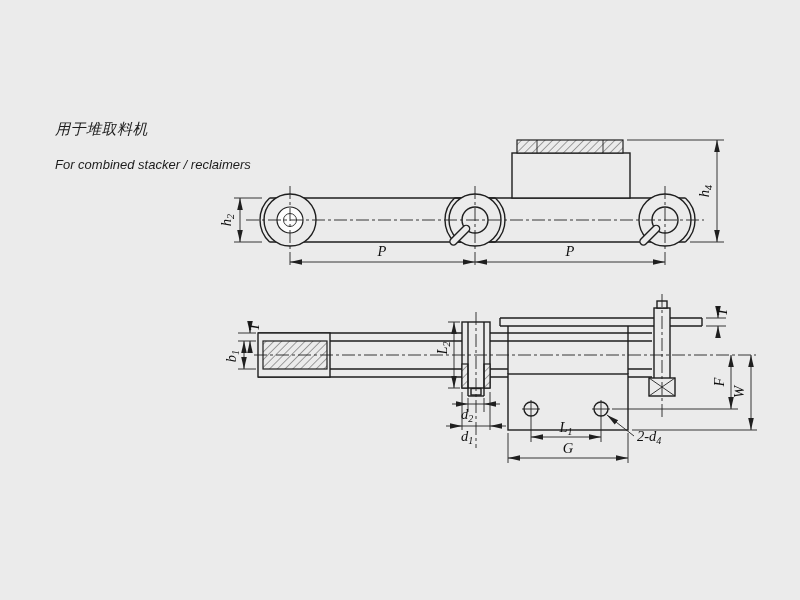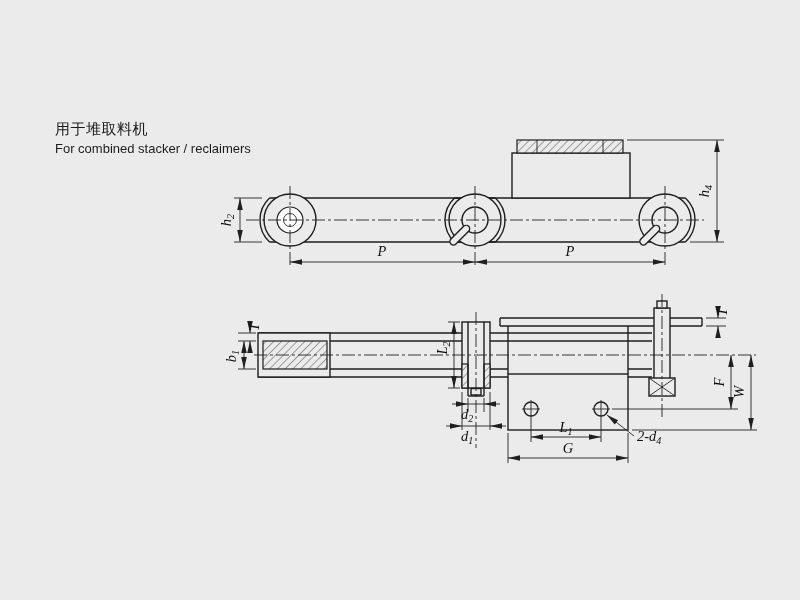--- a/index.html
+++ b/index.html
@@ -1,19 +1,19 @@
 <!DOCTYPE html>
 <html><head>
 <meta charset="utf-8">
 <style>
   html,body{margin:0;padding:0;}
   body{width:800px;height:600px;background:#ebebeb;font-family:"Liberation Sans",sans-serif;position:relative;overflow:hidden;}
-  .titles{position:absolute;left:55px;top:120px;color:#1c1c1c;}
+  .titles{position:absolute;left:55px;top:120px;color:#1c1c1c;font-style:italic;}
   .title-zh{font-size:15px;letter-spacing:0.5px;}
-  .title-en{font-size:13px;margin-top:2px;}
+  .title-en{font-size:13px;margin-top:18px;}
   svg{position:absolute;left:0;top:0;}
   .outline{fill:none;stroke:#1f1f1f;stroke-width:1.4;}
   .shape{fill:#ebebeb;stroke:#1f1f1f;stroke-width:1.4;}
   .white{fill:#fdfdfd;stroke:#1f1f1f;stroke-width:1.2;}
   .hatched{fill:url(#hatch);stroke:#1f1f1f;stroke-width:1.2;}
   .thin{fill:none;stroke:#232323;stroke-width:0.9;}
   .center{fill:none;stroke:#232323;stroke-width:0.9;stroke-dasharray:13 3 3 3;}
   .dimline{fill:none;stroke:#232323;stroke-width:0.9;}
   .dim-label{font-family:"Liberation Serif",serif;font-style:italic;font-size:14.5px;fill:#101010;}
   .sub{font-size:10px;}

